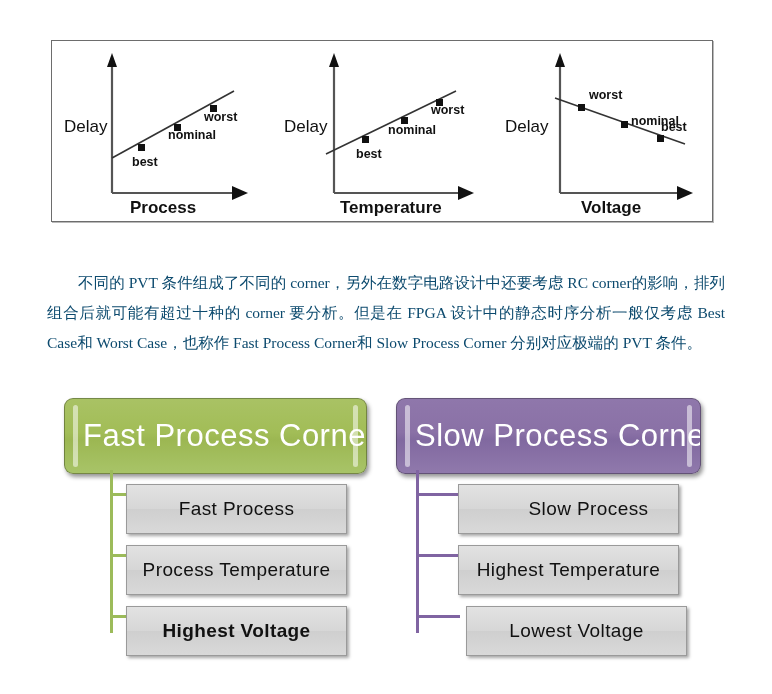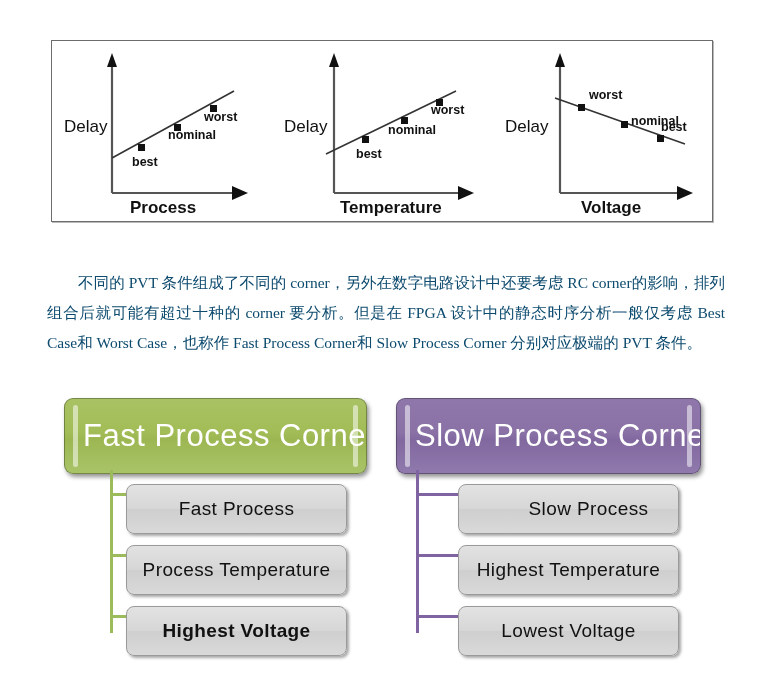--- a/index.html
+++ b/index.html
@@ -127,21 +127,21 @@
   #tree-slow .conn-horz { background: #8064a2; }
   #tree-fast .conn-vert { left: 50px; }
   #tree-slow .conn-vert { left: 24px; }
   #tree-slow .conn-horz { left: 24px; width: 44px; }
 
   .child-box {
     position: absolute;
     left: 66px;
     width: 221px;
     height: 50px;
-    border-radius: 8px;
+    border-radius: 0;
     box-sizing: border-box;
     border: 1px solid #9a9a9a;
     background: linear-gradient(to bottom, #e2e2e2 0%, #d6d6d6 50%, #cfcfcf 51%, #d9d9d9 100%);
     box-shadow: 2px 2px 3px rgba(0,0,0,0.35);
     display: flex;
     align-items: center;
     justify-content: center;
   }
   .child-label {
     color: #111111;
@@ -255,18 +255,18 @@
     <div class="conn-horz" style="top:107px;"></div>
     <div class="conn-horz" style="top:168px;"></div>
     <div class="conn-horz" style="top:229px;"></div>
 
     <div class="child-box" style="top:98px;padding-left:40px;">
       <span class="child-label">Slow  Process</span>
     </div>
     <div class="child-box" style="top:159px;justify-content:center;">
       <span class="child-label">Highest  Temperature</span>
     </div>
-    <div class="child-box" style="top:220px;">
+    <div class="child-box" style="top:220px;margin-left:8px;">
       <span class="child-label">Lowest  Voltage</span>
     </div>
   </div>
 
 </div>
 
 </body></html>

